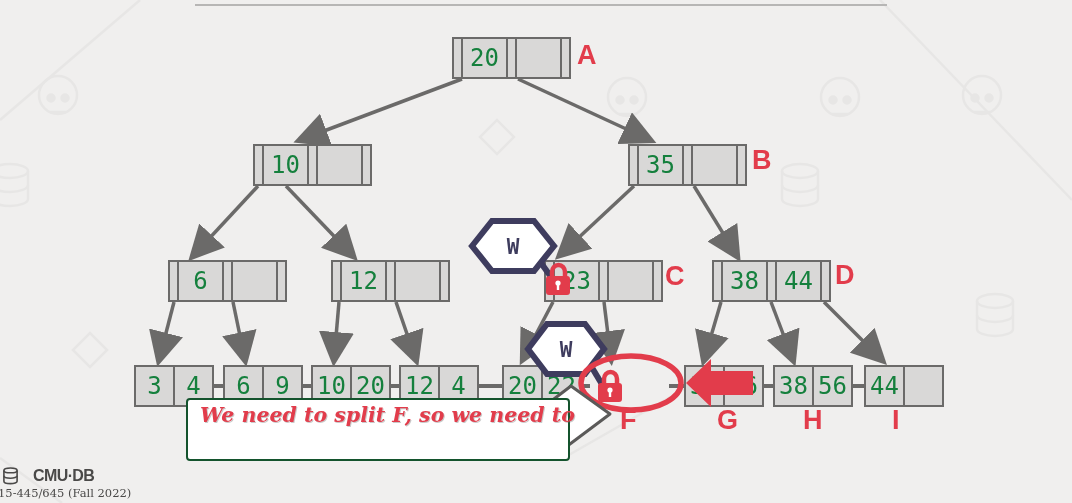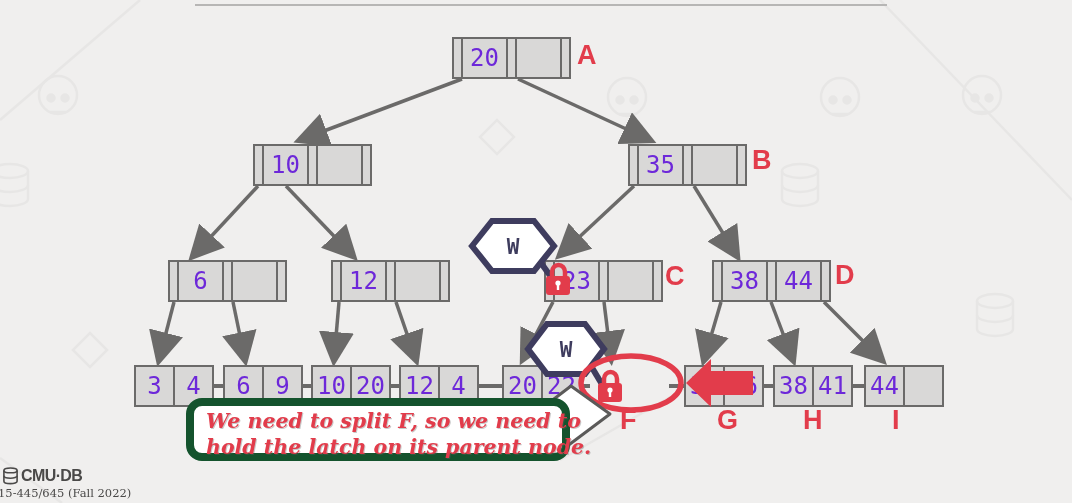--- a/index.html
+++ b/index.html
@@ -8,35 +8,35 @@
   .layer{position:absolute;left:0;top:0;}
   .topline{position:absolute;left:195px;top:4px;width:692px;height:2px;background:#b7b6b5;z-index:1;}
 
   
   .inode,.leaf{position:absolute;display:flex;background:#d9d8d7;border:2px solid #6b6a69;
                height:38px;z-index:2;}
   .inode>div+div,.leaf>div+div{border-left:2px solid #6b6a69;}
   .strip{width:7px;}
   .icell{width:43px;}
   .lcell{width:37px;}
-  .cellt{font-family:"DejaVu Sans Mono",monospace;font-size:24px;color:#6d28d9;
+  .cellt{font-family:"DejaVu Sans Mono",monospace;font-size:24px;color:#15803d;
          display:flex;align-items:center;justify-content:center;}
   .rlabel{position:absolute;font-weight:bold;font-size:27px;color:#e23c4b;z-index:4;
           font-family:"Liberation Sans",sans-serif;line-height:1;}
 
   
   .bubble{position:absolute;left:186px;top:398px;width:384px;height:63px;background:#ffffff;
-          border:8px solid #14532d;border-radius:16px;z-index:7;box-sizing:border-box;
+          border:2px solid #14532d;border-radius:4px;z-index:7;box-sizing:border-box;
           padding:2px 8px 0 12px;}
   .bubble .line{font-family:"DejaVu Serif",serif;font-style:italic;font-weight:bold;
                 font-size:20.5px;line-height:26px;color:#e23c4b;white-space:nowrap;
                 text-shadow:1px 1px 0 rgba(100,100,100,0.35);}
 
   
-  .footer-logo{position:absolute;left:2px;top:467px;display:flex;align-items:flex-start;gap:2px;
+  .footer-logo{position:absolute;left:2px;top:467px;display:flex;align-items:flex-start;gap:14px;
                z-index:8;color:#4a4948;}
   .logo-text{font-weight:bold;font-size:16px;letter-spacing:-0.6px;
              font-family:"Liberation Sans",sans-serif;}
   .course{position:absolute;left:-2px;top:486px;font-family:"DejaVu Serif",serif;
           font-size:11.5px;color:#4a4948;z-index:8;}
 
   svg text.wlabel{font-family:"DejaVu Sans Mono",monospace;font-weight:bold;font-size:21px;
                   fill:#3e3c5e;}
 </style>
 </head>
@@ -212,21 +212,21 @@
     <div class="lcell cellt">22</div>
   </div>
   <div class="rlabel" style="left:620px;top:407px">F</div>
   <div class="leaf" style="left:684px;top:365px">
     <div class="lcell cellt">35</div>
     <div class="lcell cellt">36</div>
   </div>
   <div class="rlabel" style="left:717px;top:407px">G</div>
   <div class="leaf" style="left:773px;top:365px">
     <div class="lcell cellt">38</div>
-    <div class="lcell cellt">41</div>
+    <div class="lcell cellt">56</div>
   </div>
   <div class="rlabel" style="left:803px;top:407px">H</div>
   <div class="leaf" style="left:864px;top:365px">
     <div class="lcell cellt">44</div>
     <div class="lcell cellt"></div>
   </div>
   <div class="rlabel" style="left:892px;top:407px">I</div>
 
   <svg class="layer" width="1072" height="503" style="z-index:5">
 
@@ -260,21 +260,20 @@
 
     <polygon points="686,383 711,359 711,371 753,371 753,395 711,395 711,407" fill="#e23c4b"></polygon>
   </svg>
 
   <svg class="layer" width="1072" height="503" style="z-index:6">
     <polygon points="550,402 571,386 610,414 566,447" fill="#ffffff" stroke="#5b5a59" stroke-width="3" stroke-linejoin="round"></polygon>
   </svg>
 
   <div class="bubble">
     <div class="line">We need to split F, so we need to</div>
-    <div class="line">hold the latch on its parent node.</div>
   </div>
 
   <div class="footer-logo">
     <svg width="17" height="18" viewBox="0 0 17 18">
       <g stroke="#4a4948" stroke-width="1.6" fill="none">
         <ellipse cx="8.5" cy="3.4" rx="6.6" ry="2.4"></ellipse>
         <path d="M1.9,3.4 v10.8 a6.6,2.4 0 0 0 13.2,0 V3.4"></path>
         <path d="M1.9,8.8 a6.6,2.4 0 0 0 13.2,0"></path>
       </g>
     </svg>

